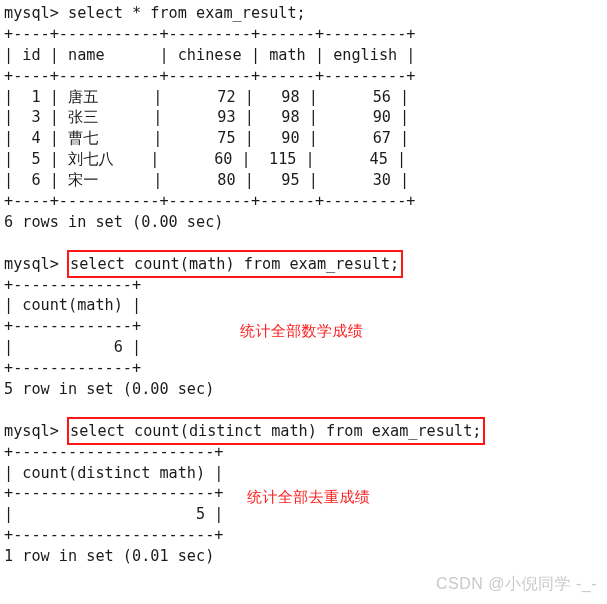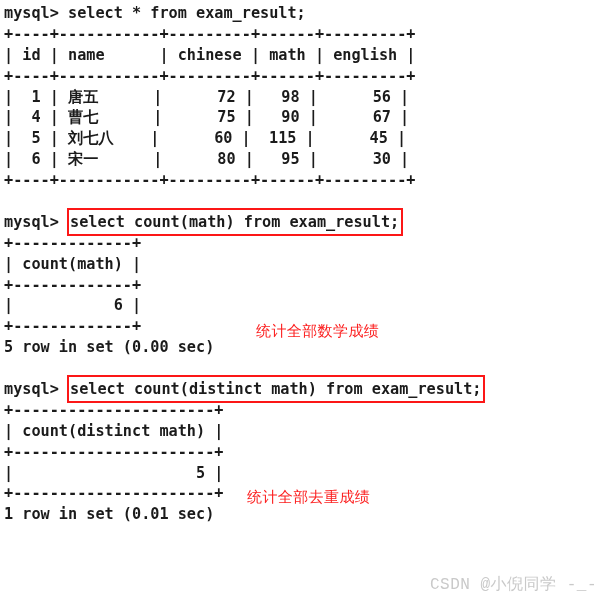--- a/index.html
+++ b/index.html
@@ -13,21 +13,20 @@
     position: relative;
     overflow: hidden;
     font-family: "DejaVu Sans Mono", "Liberation Mono", monospace;
   }
 
   #terminal {
     position: absolute;
     left: 4px;
     top: 3px;
     width: 600px;
-    font-weight: bold;
   }
 
   .line {
     font-family: "DejaVu Sans Mono", "Liberation Mono", monospace;
     font-size: 15.2px;
     line-height: 20.9px;
     color: #1b1b1b;
     white-space: pre;
     letter-spacing: 0px;
     height: 20.9px;
@@ -61,47 +60,49 @@
 
   .annotation {
     position: absolute;
     color: #fc2020;
     font-family: "DejaVu Sans", "Liberation Sans", sans-serif;
     font-size: 15px;
     line-height: 18px;
     white-space: nowrap;
     letter-spacing: 0.4px;
   }
-  #annotation-math { left: 256px; top: 322px; }
+  #annotation-math { left: 240px; top: 322px; }
   #annotation-distinct { left: 247px; top: 488px; text-align: right; }
 
   #watermark {
     position: absolute;
     right: 10px;
     bottom: 9px;
     color: #c9c9c9;
-    font-family: Liberation Mono, monospace;
+    font-family: Liberation Sans, sans-serif;
     font-size: 16px;
     letter-spacing: 0.5px;
     white-space: nowrap;
   }
 </style>
 </head>
 <body>
 
 <div id="terminal">
     <div class="line cmd-row"><span>mysql&gt; </span><span>select * from exam_result;</span></div>
     <div class="line">+----+-----------+---------+------+---------+</div>
     <div class="line">| id | name      | chinese | math | english |</div>
     <div class="line">+----+-----------+---------+------+---------+</div>
     <div class="line">|  1 | 唐五      |      72 |   98 |      56 |</div>
+    <div class="line">|  3 | 张三      |      93 |   98 |      90 |</div>
     <div class="line">|  4 | 曹七      |      75 |   90 |      67 |</div>
     <div class="line">|  5 | 刘七八    |      60 |  115 |      45 |</div>
     <div class="line">|  6 | 宋一      |      80 |   95 |      30 |</div>
     <div class="line">+----+-----------+---------+------+---------+</div>
+    <div class="line">6 rows in set (0.00 sec)</div>
     <div class="line blank"> </div>
     <div class="line cmd-row"><span>mysql&gt; </span><span class="boxed">select count(math) from exam_result;</span></div>
     <div class="line">+-------------+</div>
     <div class="line">| count(math) |</div>
     <div class="line">+-------------+</div>
     <div class="line">|           6 |</div>
     <div class="line">+-------------+</div>
     <div class="line">5 row in set (0.00 sec)</div>
     <div class="line blank"> </div>
     <div class="line cmd-row"><span>mysql&gt; </span><span class="boxed">select count(distinct math) from exam_result;</span></div>

